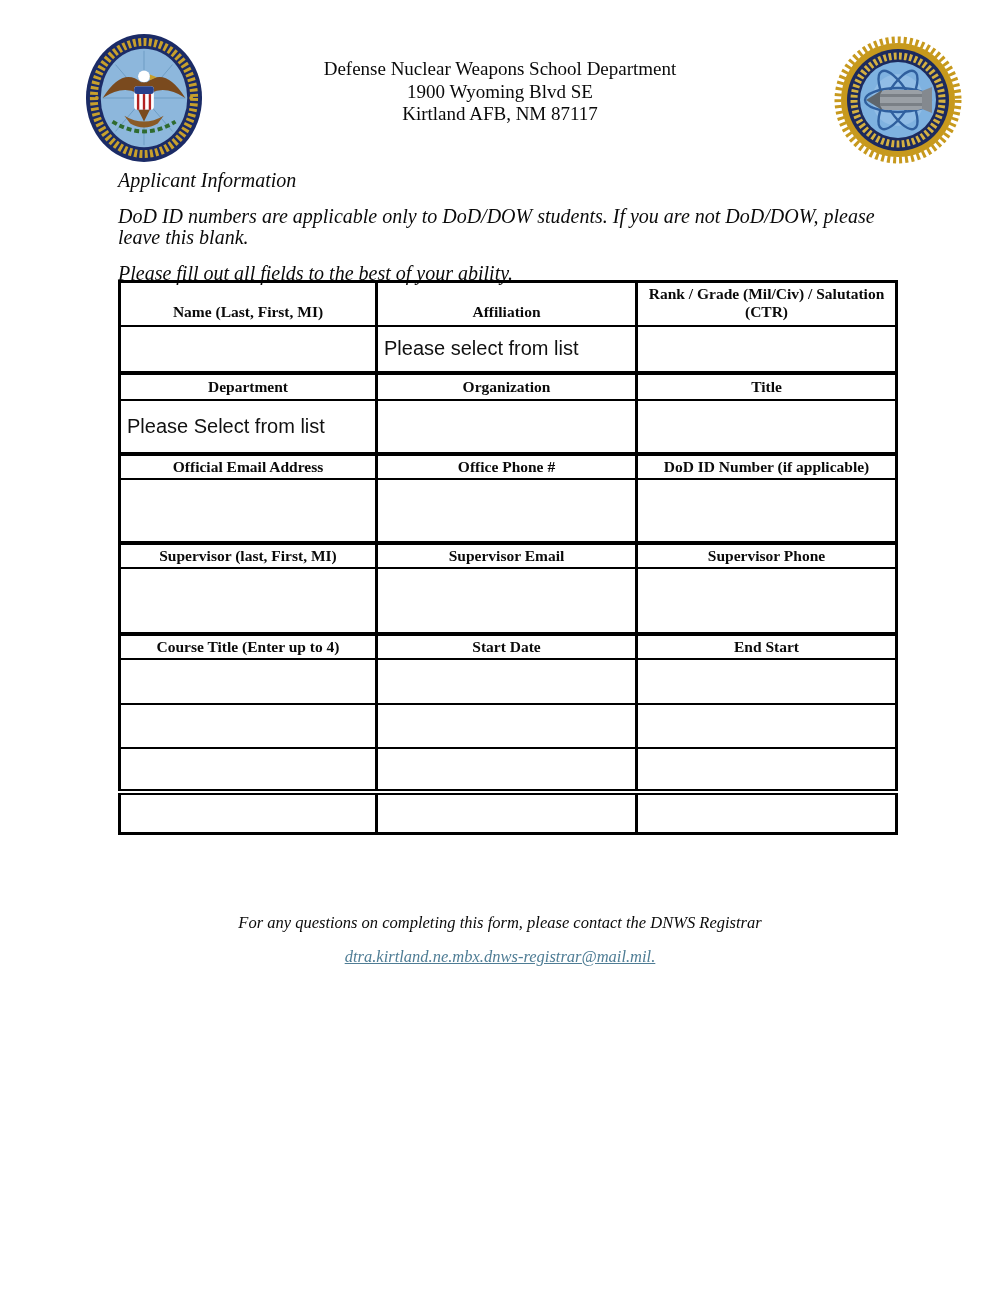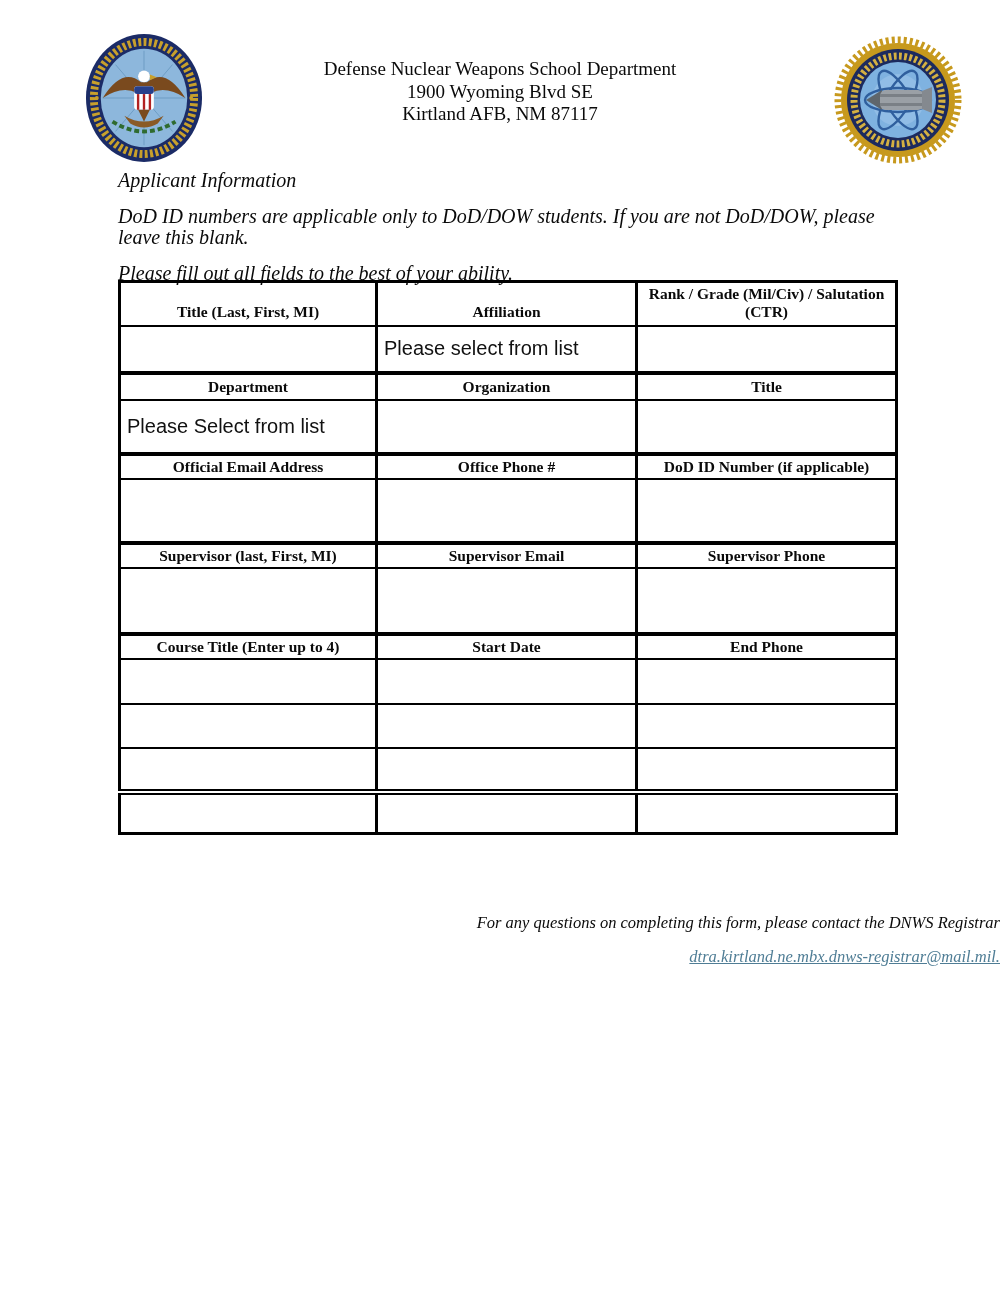--- a/index.html
+++ b/index.html
@@ -26,21 +26,21 @@
   .form-table td {
     border:2px solid #000; border-left-width:3px; border-right-width:3px;
     padding:1px 6px; vertical-align:middle; overflow:hidden;
   }
   tr.section-start td { border-top-width:4px; }
   tr.double-top td { border-top:6px double #000; }
   .hd { font-weight:bold; text-align:center; font-size:15.5px; line-height:18px; }
   tr.hdr-tall td { vertical-align:bottom; padding-bottom:4px; }
   .field { font-family:"Liberation Sans", sans-serif; font-size:17px; text-align:left; }
   .sel { font-family:"Liberation Sans", sans-serif; font-size:20px; font-weight:normal; text-align:left; color:#111; }
-  .footer { position:absolute; top:912px; left:0; width:100%; text-align:right; }
+  .footer { position:absolute; top:912px; left:0; width:100%; text-align:center; }
   .footer p { margin:0; font-style:italic; font-size:16.5px; line-height:21px; }
   .footer .linkline { margin-top:13px; }
   .footer a { text-decoration:underline; }
 </style>
 </head>
 <body>
 
 <div class="page">
 
   <svg class="seal seal-left" viewBox="0 0 120 132" aria-hidden="true">
@@ -106,21 +106,21 @@
   </div>
 
   <table class="form-table">
     <colgroup>
       <col style="width:257px">
         <col style="width:260px">
         <col style="width:260px">
     </colgroup>
     <tbody>
       <tr class="hdr-tall" style="height:44px">
-        <td class="hd">Title (Last, First, MI)</td>
+        <td class="hd">Name (Last, First, MI)</td>
         <td class="hd">Affiliation</td>
         <td class="hd">Rank / Grade (Mil/Civ) / Salutation (CTR)</td>
       </tr>
       <tr style="height:47px">
         <td class="field"></td>
         <td class="sel">Please select from list</td>
         <td class="field"></td>
       </tr>
 
       <tr class="section-start" style="height:27px">
@@ -152,21 +152,21 @@
       </tr>
       <tr style="height:66px">
         <td class="field"></td>
         <td class="field"></td>
         <td class="field"></td>
       </tr>
 
       <tr class="section-start" style="height:25px">
         <td class="hd">Course Title (Enter up to 4)</td>
         <td class="hd">Start Date</td>
-        <td class="hd">End Phone</td>
+        <td class="hd">End Start</td>
       </tr>
       <tr style="height:45px">
         <td class="field"></td>
         <td class="field"></td>
         <td class="field"></td>
       </tr>
       <tr style="height:44px">
         <td class="field"></td>
         <td class="field"></td>
         <td class="field"></td>

